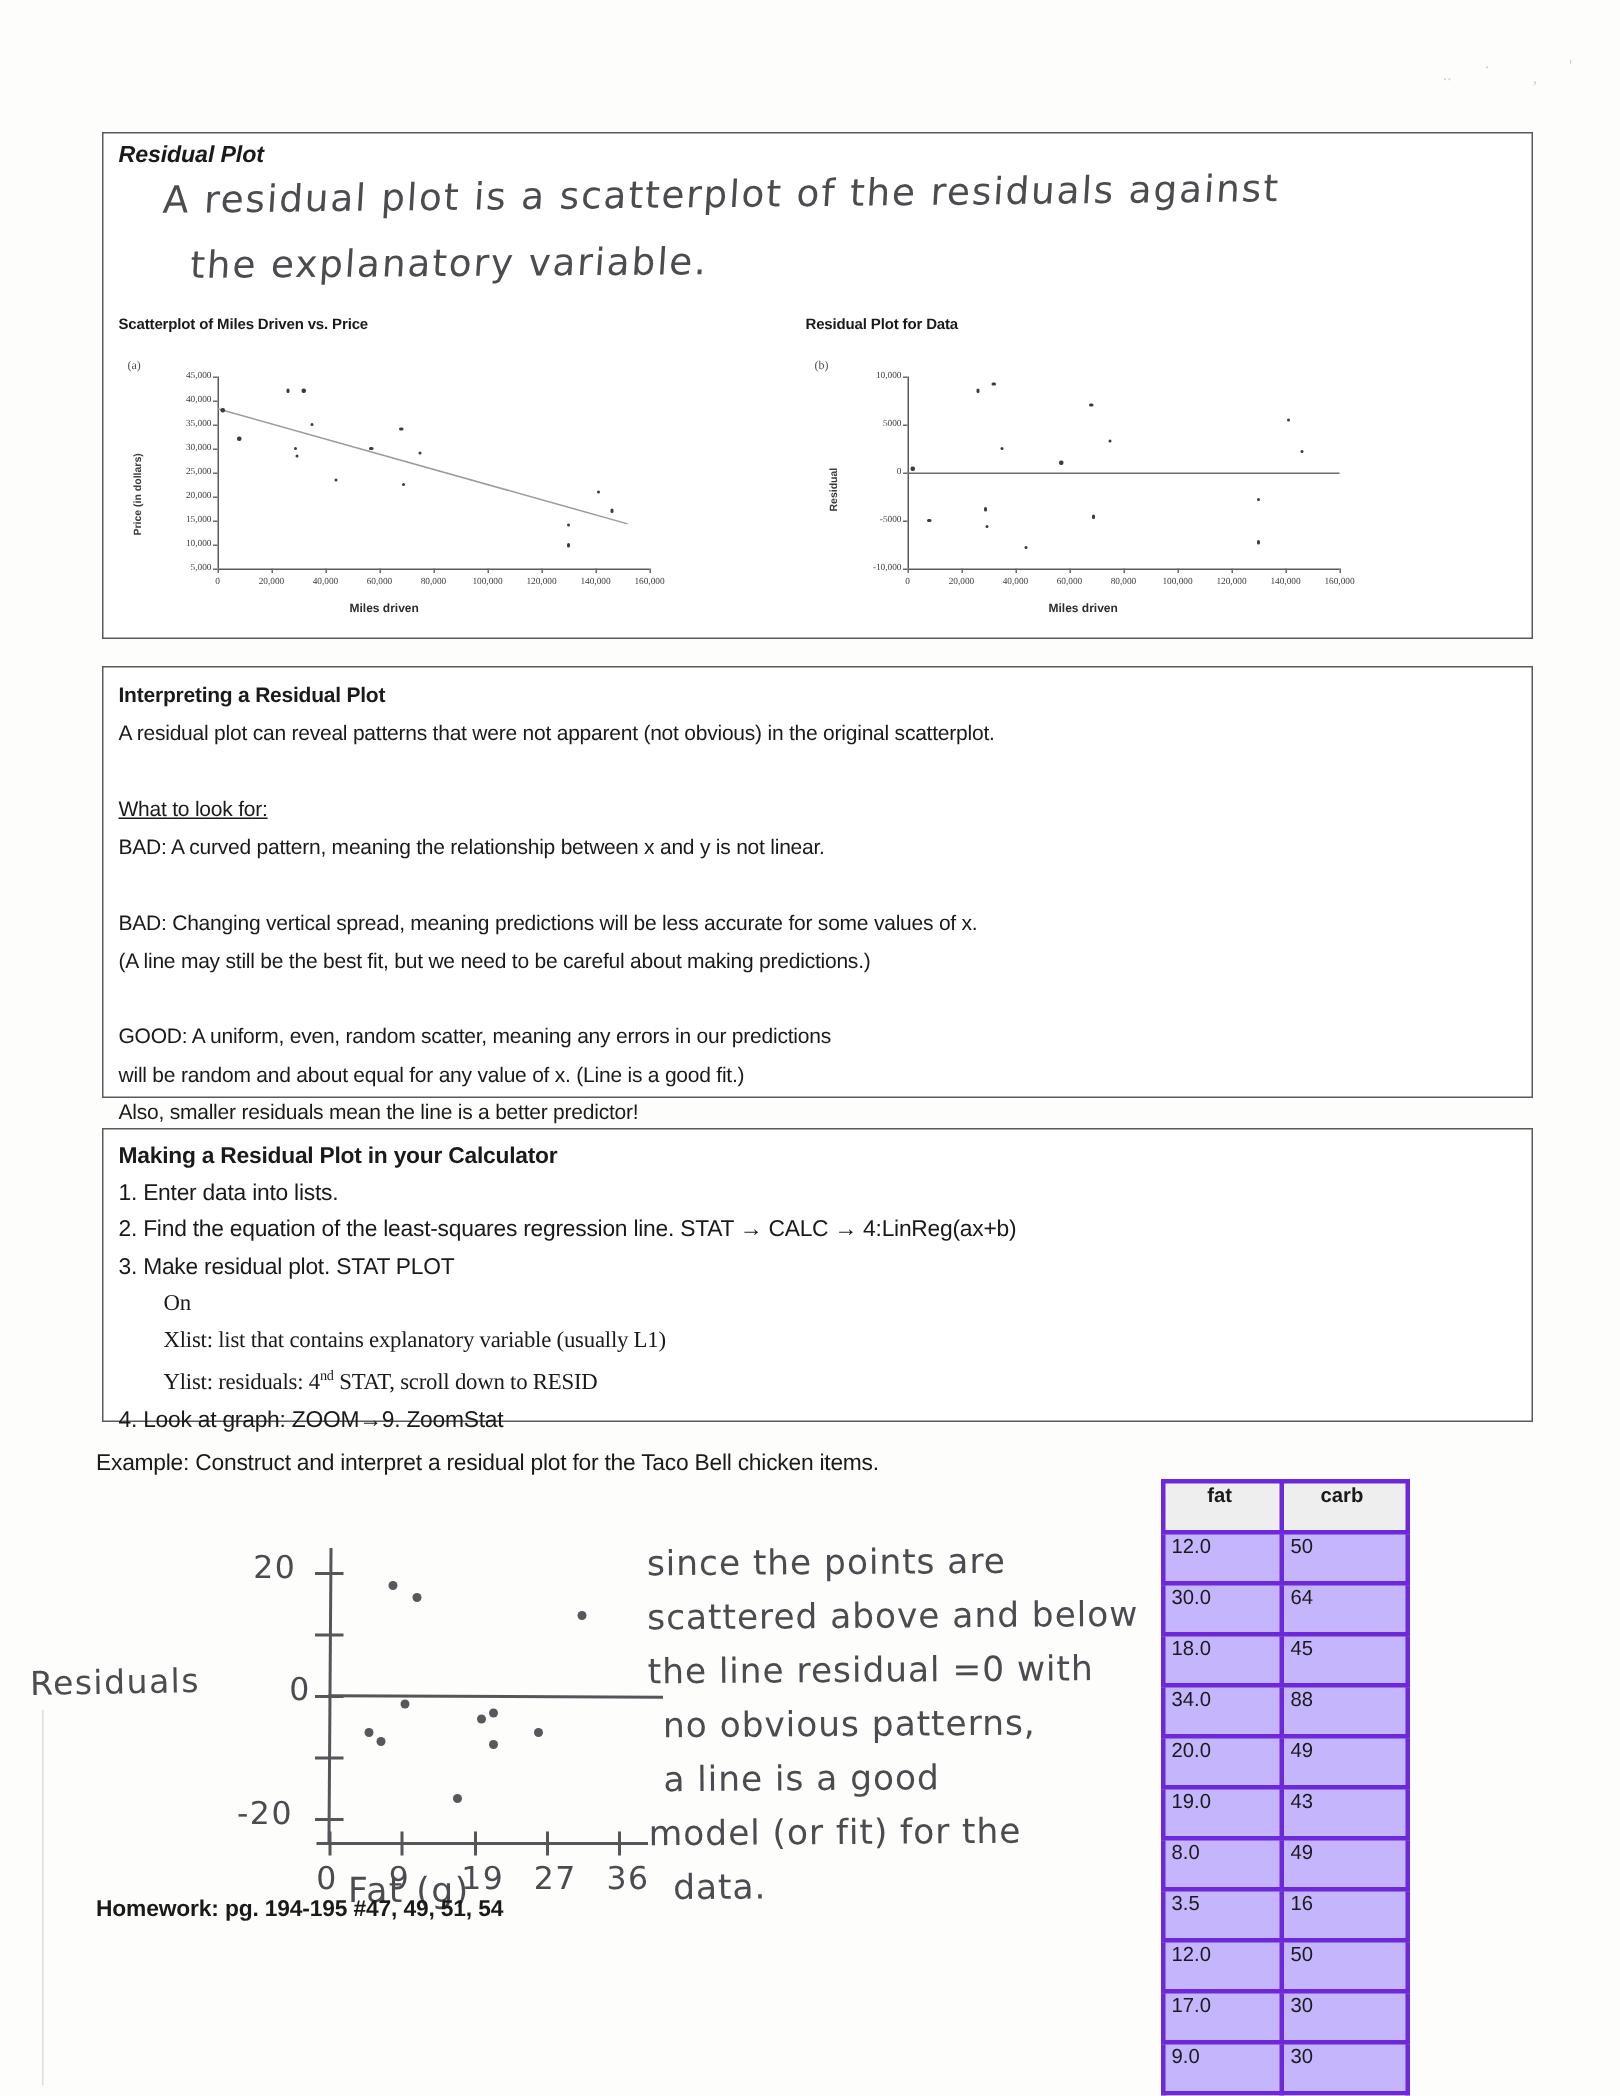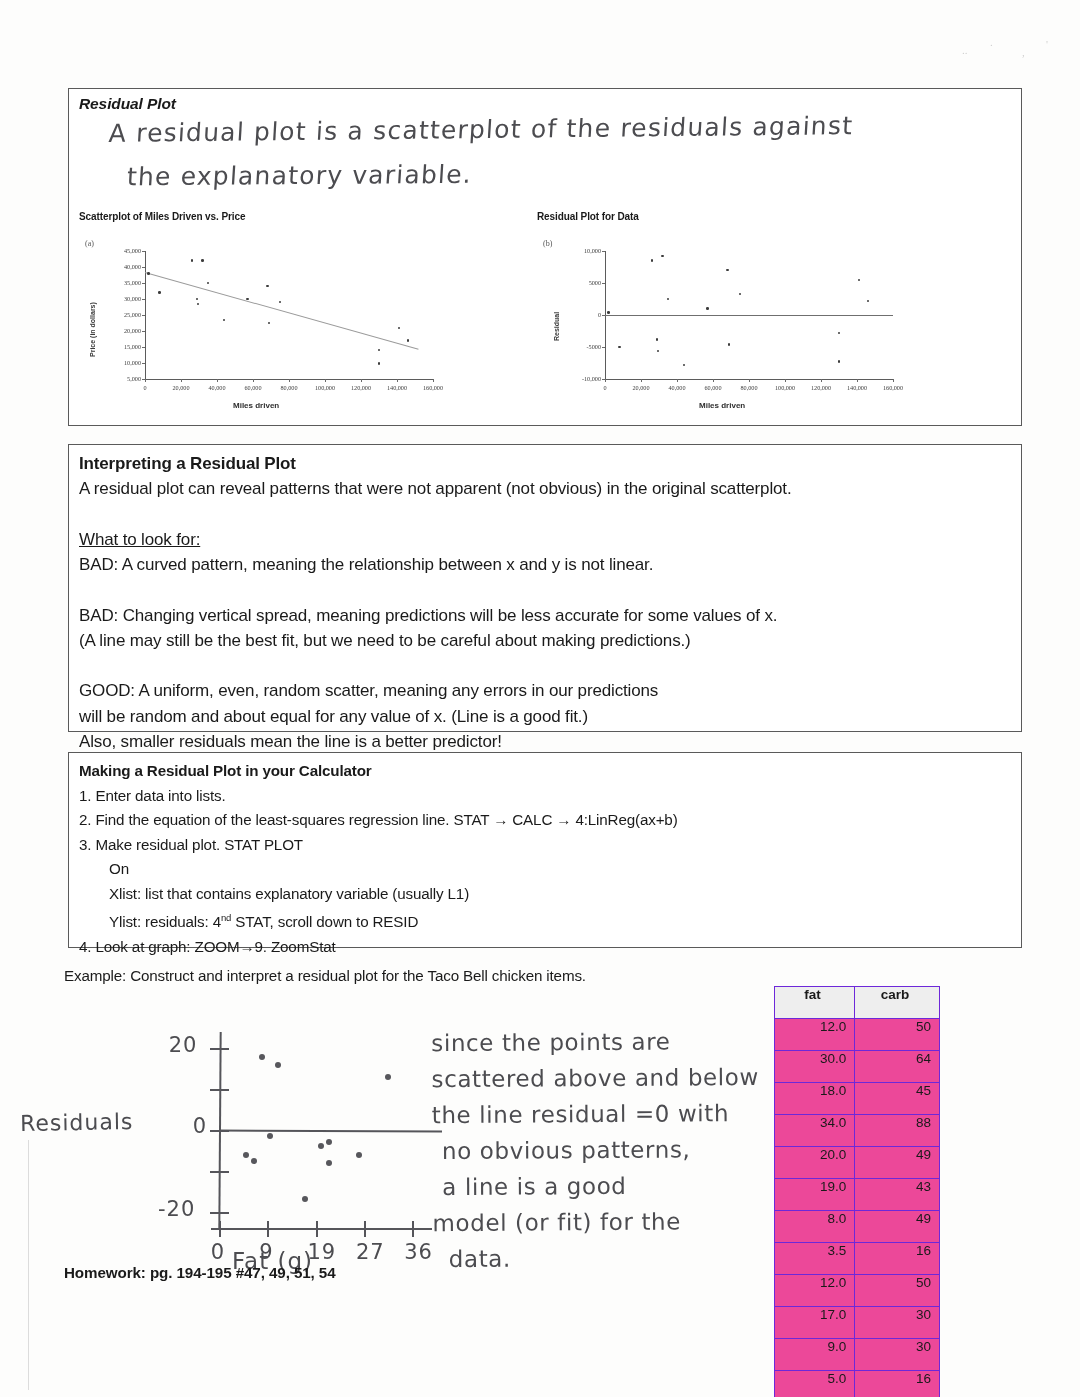--- a/index.html
+++ b/index.html
@@ -131,62 +131,62 @@
   .zeroline {
     position: absolute;
     height: 1.1px;
     background: #6f6f6f;
   }
 
   
   #box-interpreting { left: 68px; top: 444px; width: 954px; height: 288px; }
   #box-interpreting .body-text {
     position: absolute; left: 10px; top: 6px; right: 10px;
-    font-size: 17px; line-height: 25.4px; letter-spacing: -0.15px;
+    font-size: 14px; line-height: 25.4px; letter-spacing: -0.15px;
   }
   .bold-line { font-weight: bold; }
   .u-head { text-decoration: underline; }
   .spacer { display: block; height: 25px; }
 
   
   #box-calculator { left: 68px; top: 752px; width: 954px; height: 196px; }
   #box-calculator .body-text {
     position: absolute; left: 10px; top: 6px; right: 10px;
     font-size: 15.2px; line-height: 24.5px; letter-spacing: -0.15px;
   }
-  .indent-1 { padding-left: 30px; display: block; }
+  .indent-1 { padding-left: 30px; display: block; font-family: Liberation Serif, serif; }
   sup { font-size: 9.5px; }
 
   
   #example-line {
     position: absolute; left: 64px; top: 967px;
     font-size: 15.2px; letter-spacing: -0.15px;
   }
 
   
   #data-table {
     position: absolute; left: 774px; top: 986px;
     width: 166px;
     border-collapse: collapse;
     font-family: "Liberation Sans", sans-serif;
   }
   #data-table th, #data-table td {
-    border: 1px solid #6d28d9;
+    border: 3px solid #6d28d9;
     font-size: 13.5px;
     height: 22px;
     padding: 0 8px 16px 4px;
     box-sizing: border-box;
   }
   #data-table th {
     background: #eeeeee;
     font-weight: bold;
     text-align: center;
     font-size: 13.5px;
   }
-  #data-table td { text-align: right; background: #ec4899; }
+  #data-table td { text-align: left; background: #c4b5fd; }
 
   
   #hand-plot { position: absolute; left: 150px; top: 1022px; width: 290px; height: 240px; }
   .hw-axis {
     position: absolute;
     background: #55555a;
   }
   .hw-tick { position: absolute; background: #55555a; }
   .hw-dot {
     position: absolute;

